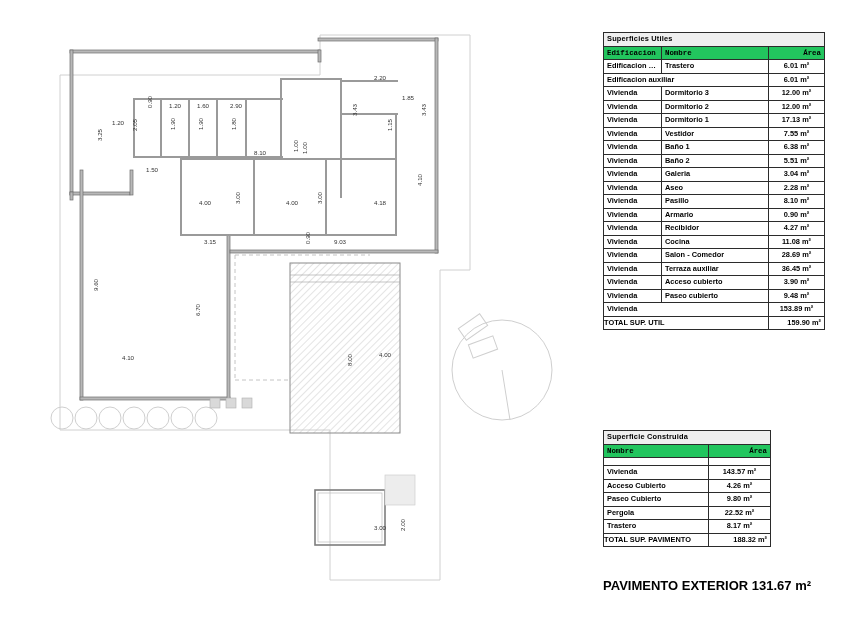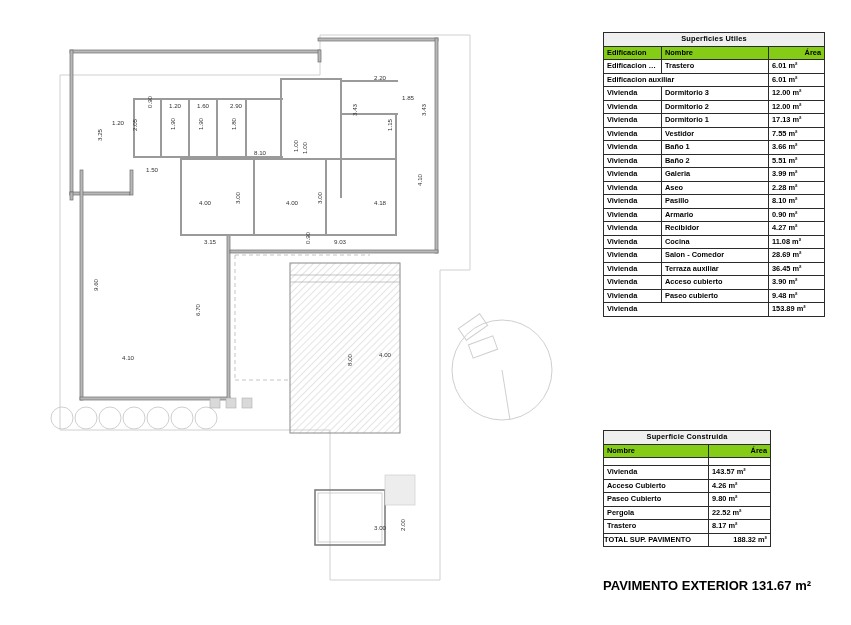--- a/index.html
+++ b/index.html
@@ -51,36 +51,36 @@
     padding: 2px 3px;
     color: #000;
     line-height: 1.15;
     font-weight: bold;
     vertical-align: middle;
     white-space: nowrap;
     overflow: hidden;
     text-overflow: ellipsis;
   }
   .title-row td {
-    text-align: center;
     background: #efefef;
     font-size: 8.6px;
     letter-spacing: .2px;
     padding: 4px 3px;
   }
   .hdr td {
-    background: #84cc16;
+    background: #22c55e;
     text-align: left;
     font-size: 7.4px;
+    font-family: Liberation Mono, monospace;
   }
   .hdr td.area-h { text-align: right; }
   .c-edif { width: 58px; }
   .c-nombre { }
   .c-area { width: 56px; text-align: right; }
-  .area { text-align: left; }
+  .area { text-align: center; }
   .merge-cell {
     vertical-align: middle;
     line-height: 1.3;
     white-space: normal;
   }
   .subtotal td {
     font-weight: bold;
   }
   .grand td {
     font-weight: bold;
@@ -294,31 +294,31 @@
           <td class="area">17.13 m²</td>
         </tr>
         <tr>
           <td>Vivienda</td>
           <td>Vestidor</td>
           <td class="area">7.55 m²</td>
         </tr>
         <tr>
           <td>Vivienda</td>
           <td>Baño 1</td>
-          <td class="area">3.66 m²</td>
+          <td class="area">6.38 m²</td>
         </tr>
         <tr>
           <td>Vivienda</td>
           <td>Baño 2</td>
           <td class="area">5.51 m²</td>
         </tr>
         <tr>
           <td>Vivienda</td>
           <td>Galeria</td>
-          <td class="area">3.99 m²</td>
+          <td class="area">3.04 m²</td>
         </tr>
         <tr>
           <td>Vivienda</td>
           <td>Aseo</td>
           <td class="area">2.28 m²</td>
         </tr>
         <tr>
           <td>Vivienda</td>
           <td>Pasillo</td>
           <td class="area">8.10 m²</td>
@@ -354,20 +354,24 @@
           <td class="area">3.90 m²</td>
         </tr>
         <tr>
           <td>Vivienda</td>
           <td>Paseo cubierto</td>
           <td class="area">9.48 m²</td>
         </tr>
         <tr class="subtotal">
           <td colspan="2">Vivienda</td>
           <td class="area">153.89 m²</td>
+        </tr>
+        <tr class="grand">
+          <td class="label" colspan="2">TOTAL SUP. UTIL</td>
+          <td class="val">159.90 m²</td>
         </tr>
       </tbody>
     </table>
   </div>
 
   <div class="table-block" id="construida-table">
     <table class="sheet">
       <colgroup>
         <col class="c2-nombre">
           <col class="c2-area">

